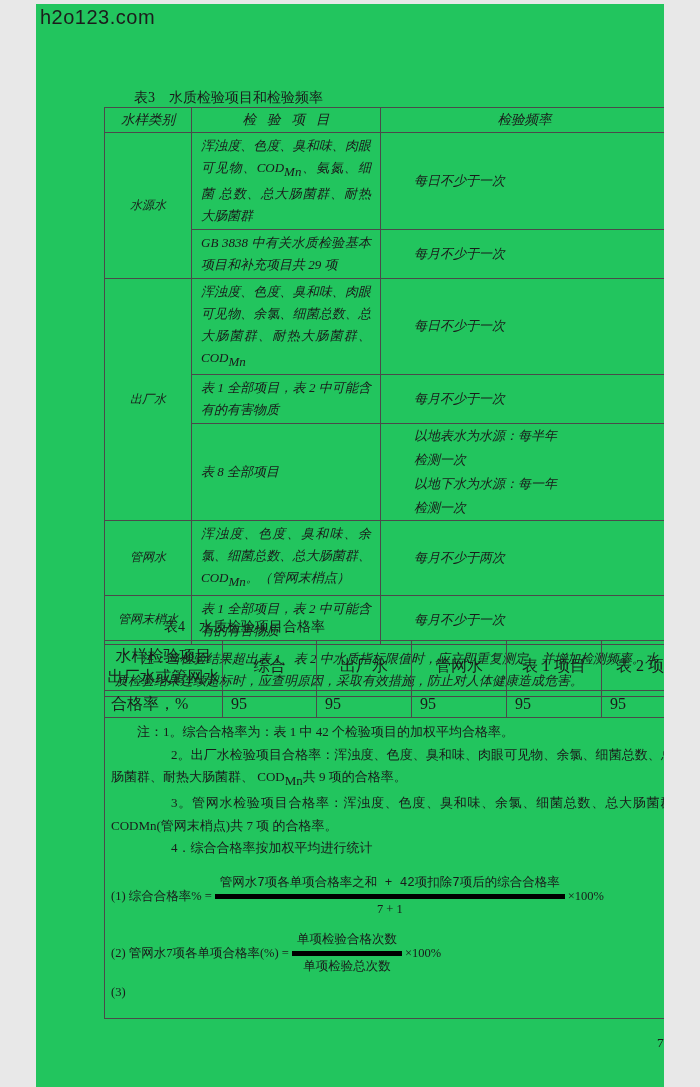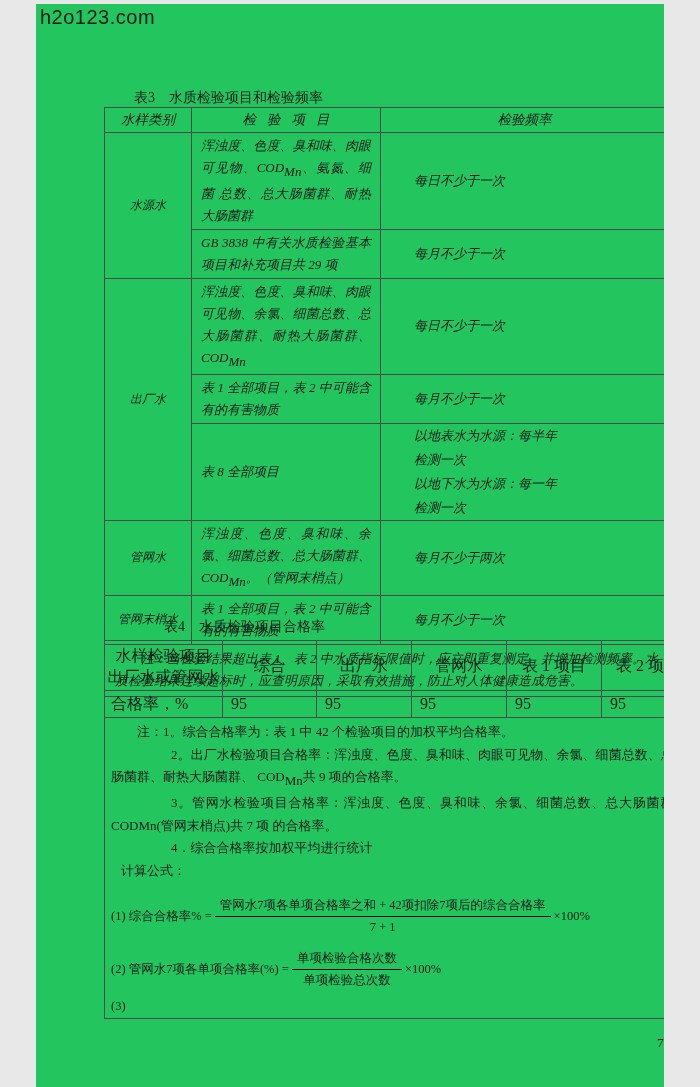--- a/index.html
+++ b/index.html
@@ -51,21 +51,21 @@
   .notes-box p { line-height:22.5px; text-align:justify; }
   .ind1 { text-indent:26px; }
   .ind2 { text-indent:60px; }
   .ind0 { text-indent:10px; }
 
   .formula { display:flex; align-items:center; font-size:12.5px; white-space:nowrap; }
   .f1 { margin-top:15px; }
   .f2 { margin-top:14px; }
   .f3mark { margin-top:10px; font-size:12.5px; }
   .frac { display:inline-flex; flex-direction:column; text-align:center; margin:0 3px; }
-  .frac .num { padding:0 5px 2px 5px; border-bottom:1px solid #000000; line-height:17px; }
+  .frac .num { padding:0 5px 2px 5px; border-bottom:5px solid #000000; line-height:17px;font-family:Liberation Mono, monospace; }
   .frac .den { padding-top:2px; line-height:17px; }
   .page-num { position:absolute; top:1031px; left:621px; font-size:13.5px; }
 </style>
 </head>
 <body>
 
 <div class="page">
 
   <div class="watermark">h2o123.com</div>
 
@@ -163,21 +163,20 @@
       <td>95</td>
     </tr>
   </tbody>
     </table>
 
   <div class="notes-box">
     <p class="ind1">注：1。综合合格率为：表 1 中 42 个检验项目的加权平均合格率。</p>
     <p class="ind2"><span>2。出厂水检验项目合格率：浑浊度、色度、臭和味、肉眼可见物、余氯、细菌总数、总大肠菌群、耐热大肠菌群、 COD</span><sub>Mn</sub><span>共 9 项的合格率。</span></p>
     <p class="ind2">3。管网水检验项目合格率：浑浊度、色度、臭和味、余氯、细菌总数、总大肠菌群、CODMn(管网末梢点)共 7 项 的合格率。</p>
     <p class="ind2">4．综合合格率按加权平均进行统计</p>
-    <p class="ind0">计算公式：</p>
 
     <div class="formula f1">
       <span>(1) 综合合格率% =</span>
       <span class="frac">
         <span class="num">管网水7项各单项合格率之和 + 42项扣除7项后的综合合格率</span>
         <span class="den">7 + 1</span>
       </span>
       <span>×100%</span>
     </div>
 

